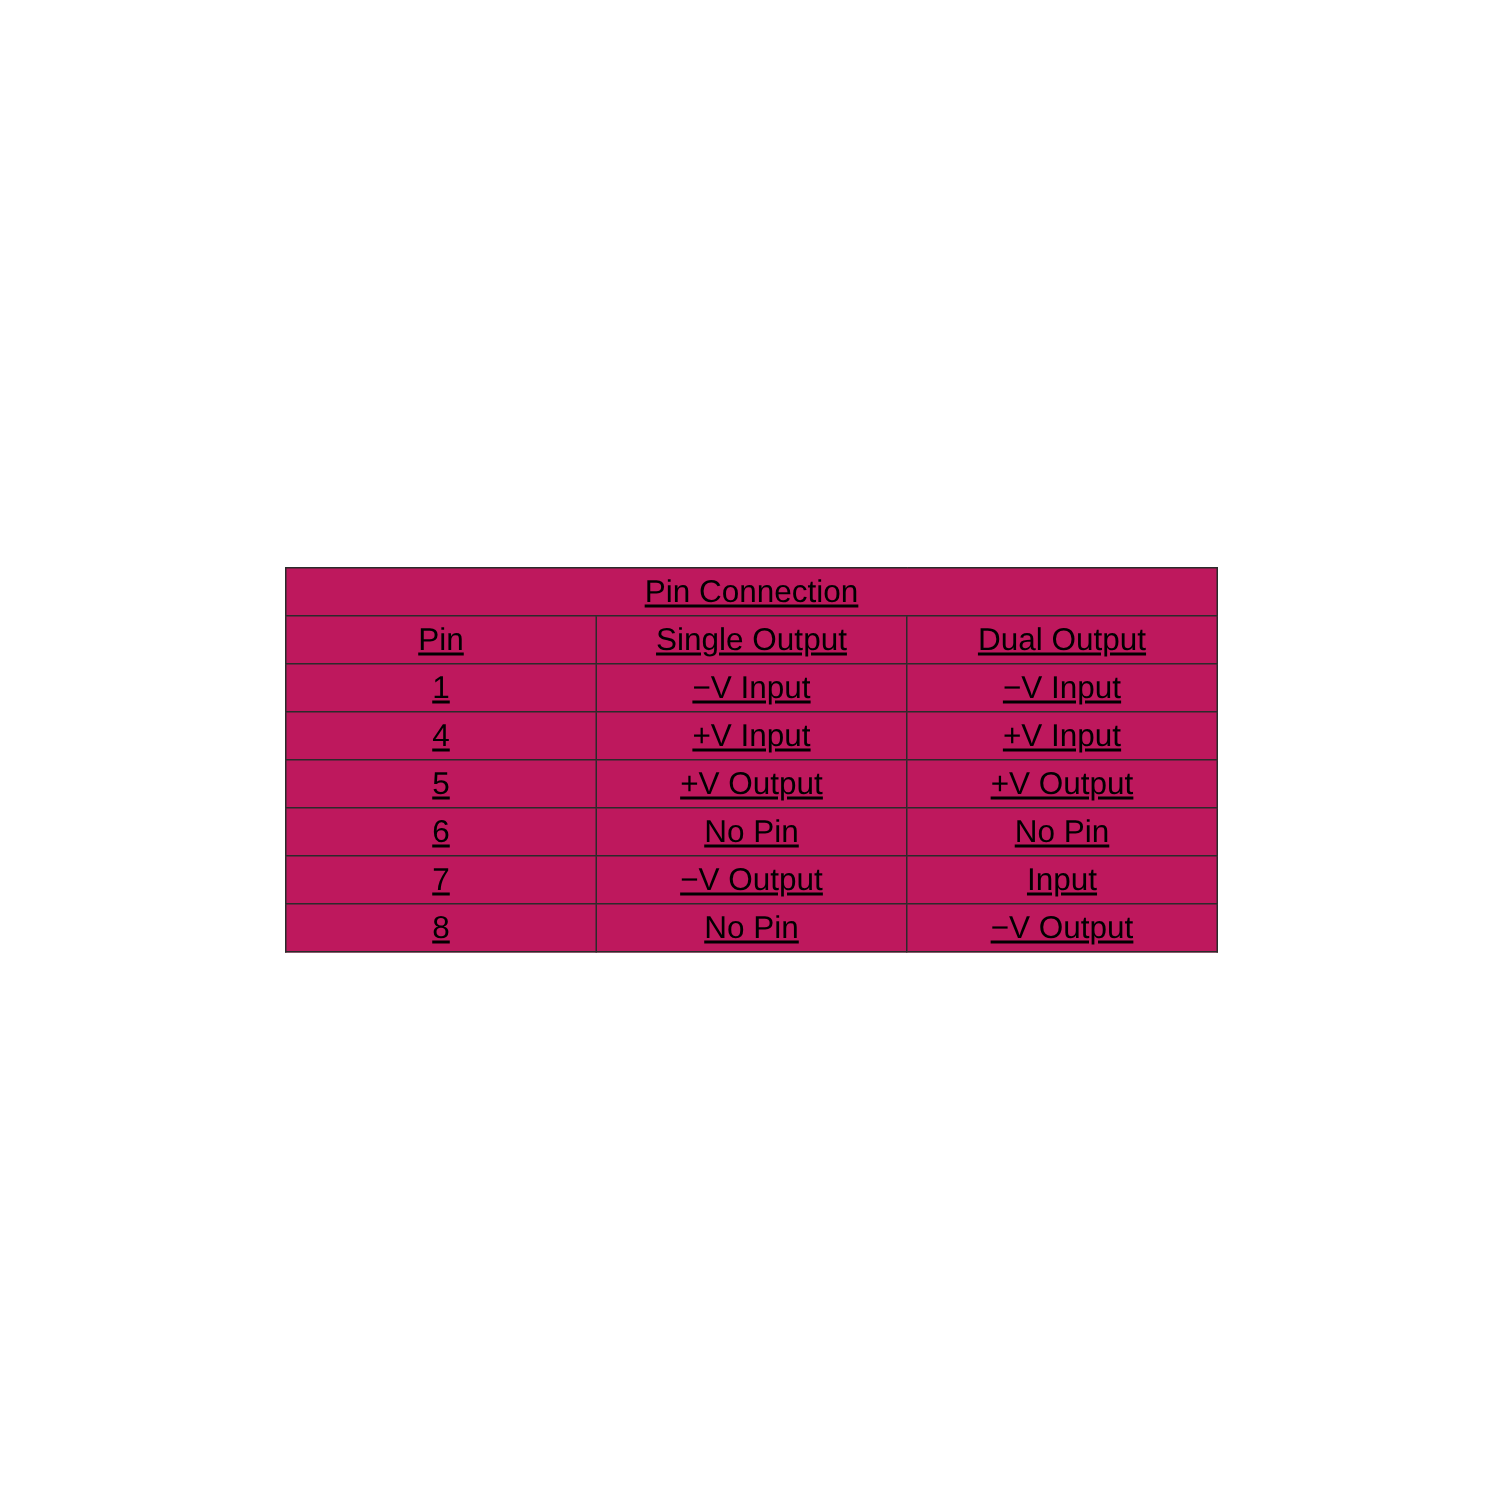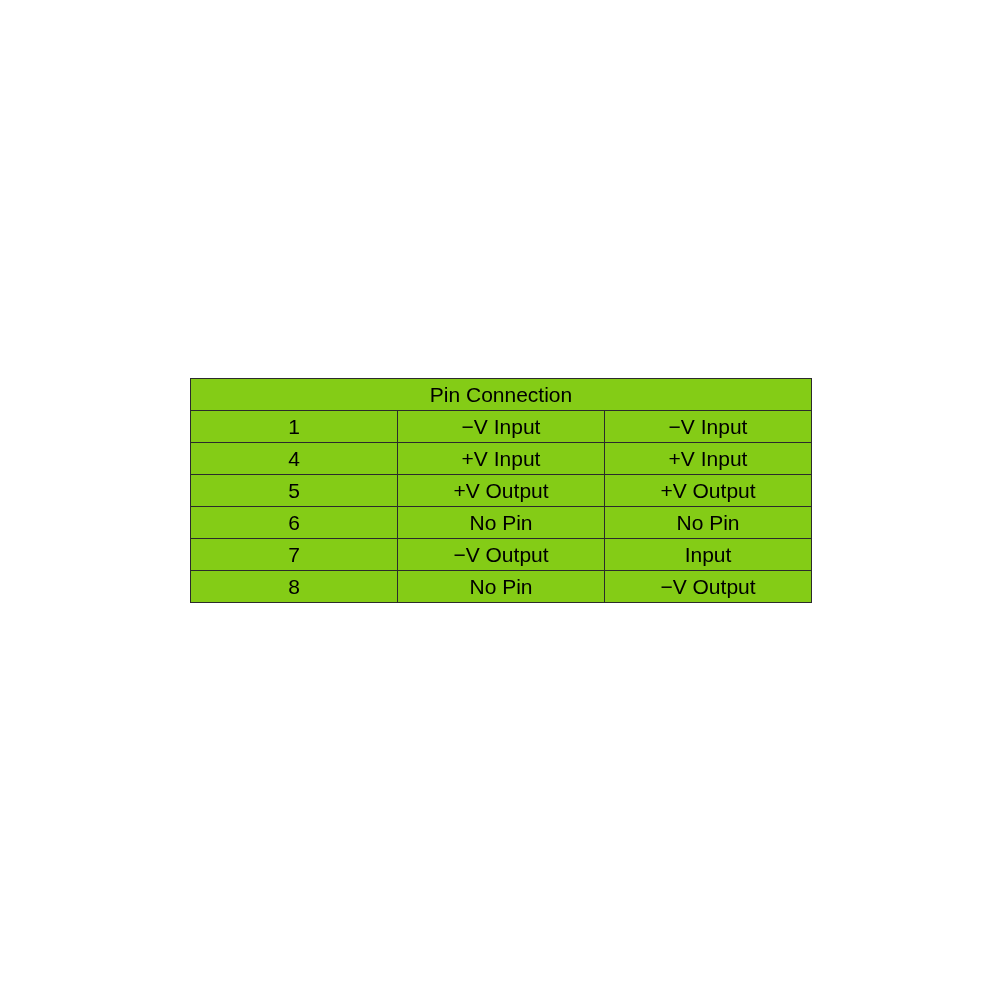--- a/index.html
+++ b/index.html
@@ -18,22 +18,23 @@
   .table-wrap {
     position: absolute;
     left: 190px;
     top: 378px;
     width: 622px;
   }
 
   table.pin-table {
     border-collapse: collapse;
     width: 100%;
-    background: #84cc16;
+    background: #be185d;
     table-layout: fixed;
+    text-decoration: underline;
   }
 
   table.pin-table td {
     border: 1px solid #2b2b2b;
     color: #000000;
     font-size: 21px;
     text-align: center;
     padding: 0;
     height: 31px;
     line-height: 31px;
@@ -54,20 +55,25 @@
   }
 </style>
 </head>
 <body>
 
 <div class="table-wrap">
   <table class="pin-table">
     <tbody>
       <tr>
         <td class="title-cell" colspan="3">Pin Connection</td>
+      </tr>
+      <tr class="hdr">
+        <td class="col-pin">Pin</td>
+        <td class="col-single">Single Output</td>
+        <td class="col-dual">Dual Output</td>
       </tr>
       <tr>
         <td>1</td>
         <td>−V Input</td>
         <td>−V Input</td>
       </tr>
       <tr>
         <td>4</td>
         <td>+V Input</td>
         <td>+V Input</td>

